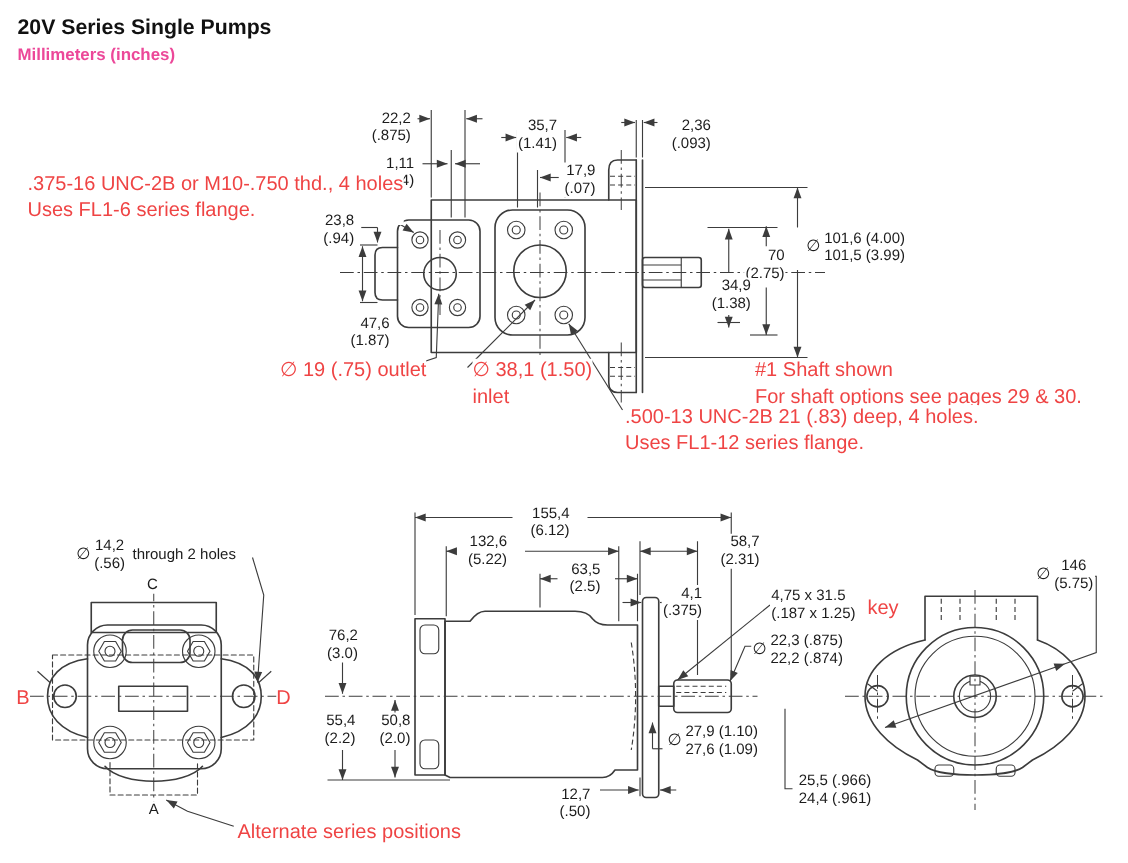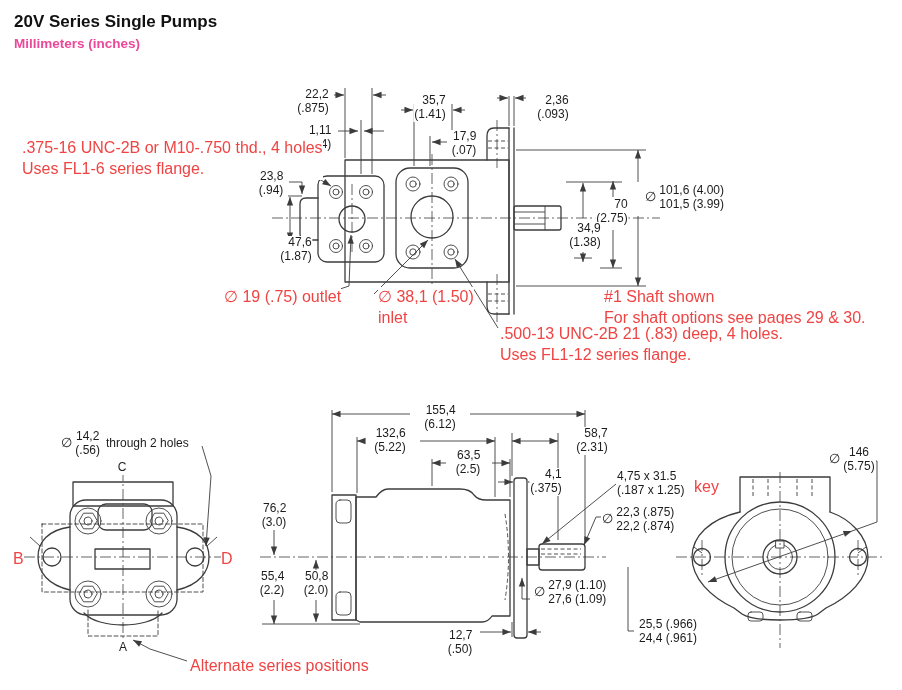--- a/index.html
+++ b/index.html
@@ -254,21 +254,21 @@
     <div>(.093)</div>
   </div>
   <div class="note" style="left:22px;top:138px">
     <div>.375-16 UNC-2B or M10-.750 thd., 4 holes</div>
     <div>Uses FL1-6 series flange.</div>
   </div>
   <div class="dim" style="left:271px;top:170px">
     <div>23,8</div>
     <div>(.94)</div>
   </div>
-  <div class="dim" style="left:296px;top:236px">
+  <div class="dim" style="left:296px;top:252px">
     <div>47,6</div>
     <div>(1.87)</div>
   </div>
   <div class="dim" style="left:612px;top:198px">
     <div>70</div>
     <div>(2.75)</div>
   </div>
   <div class="dim" style="left:585px;top:222px">
     <div>34,9</div>
     <div>(1.38)</div>

